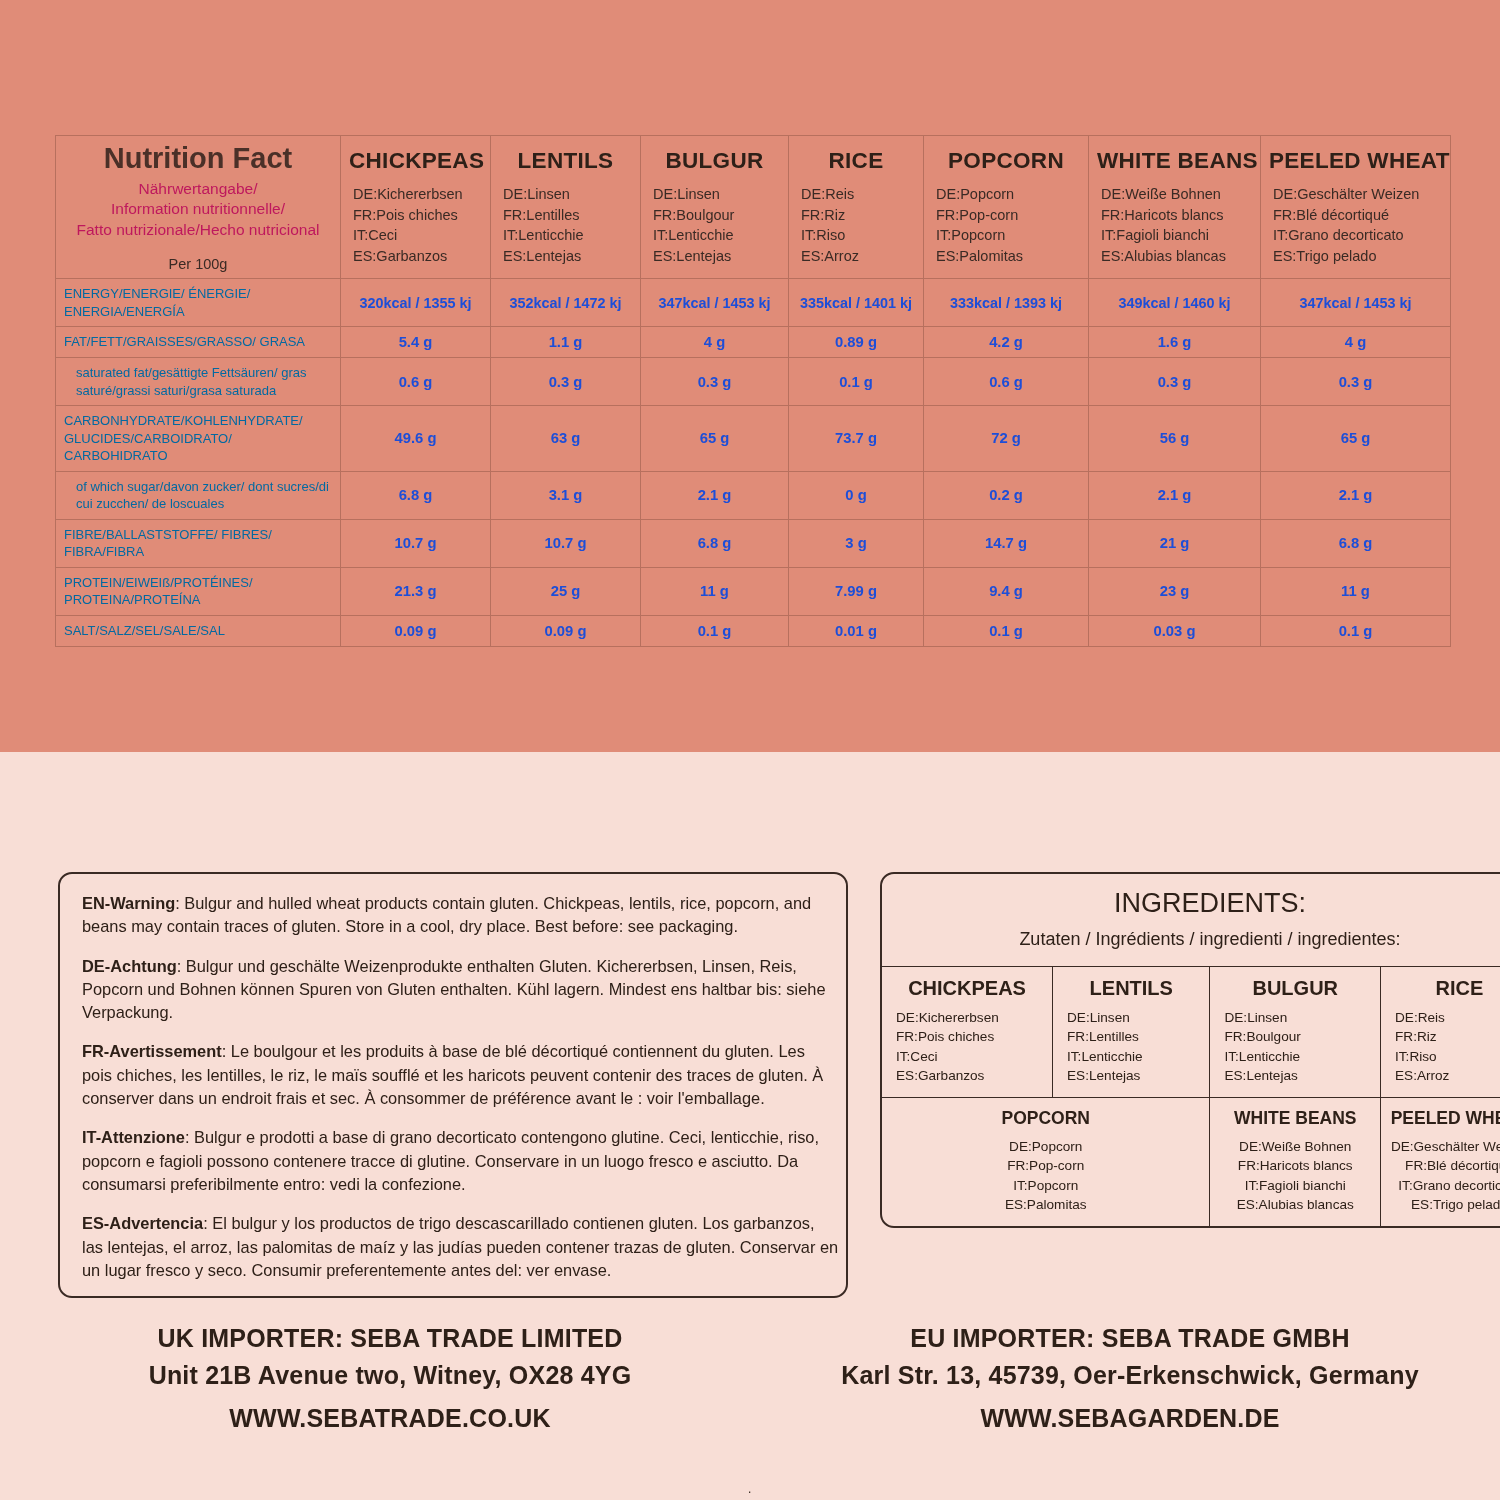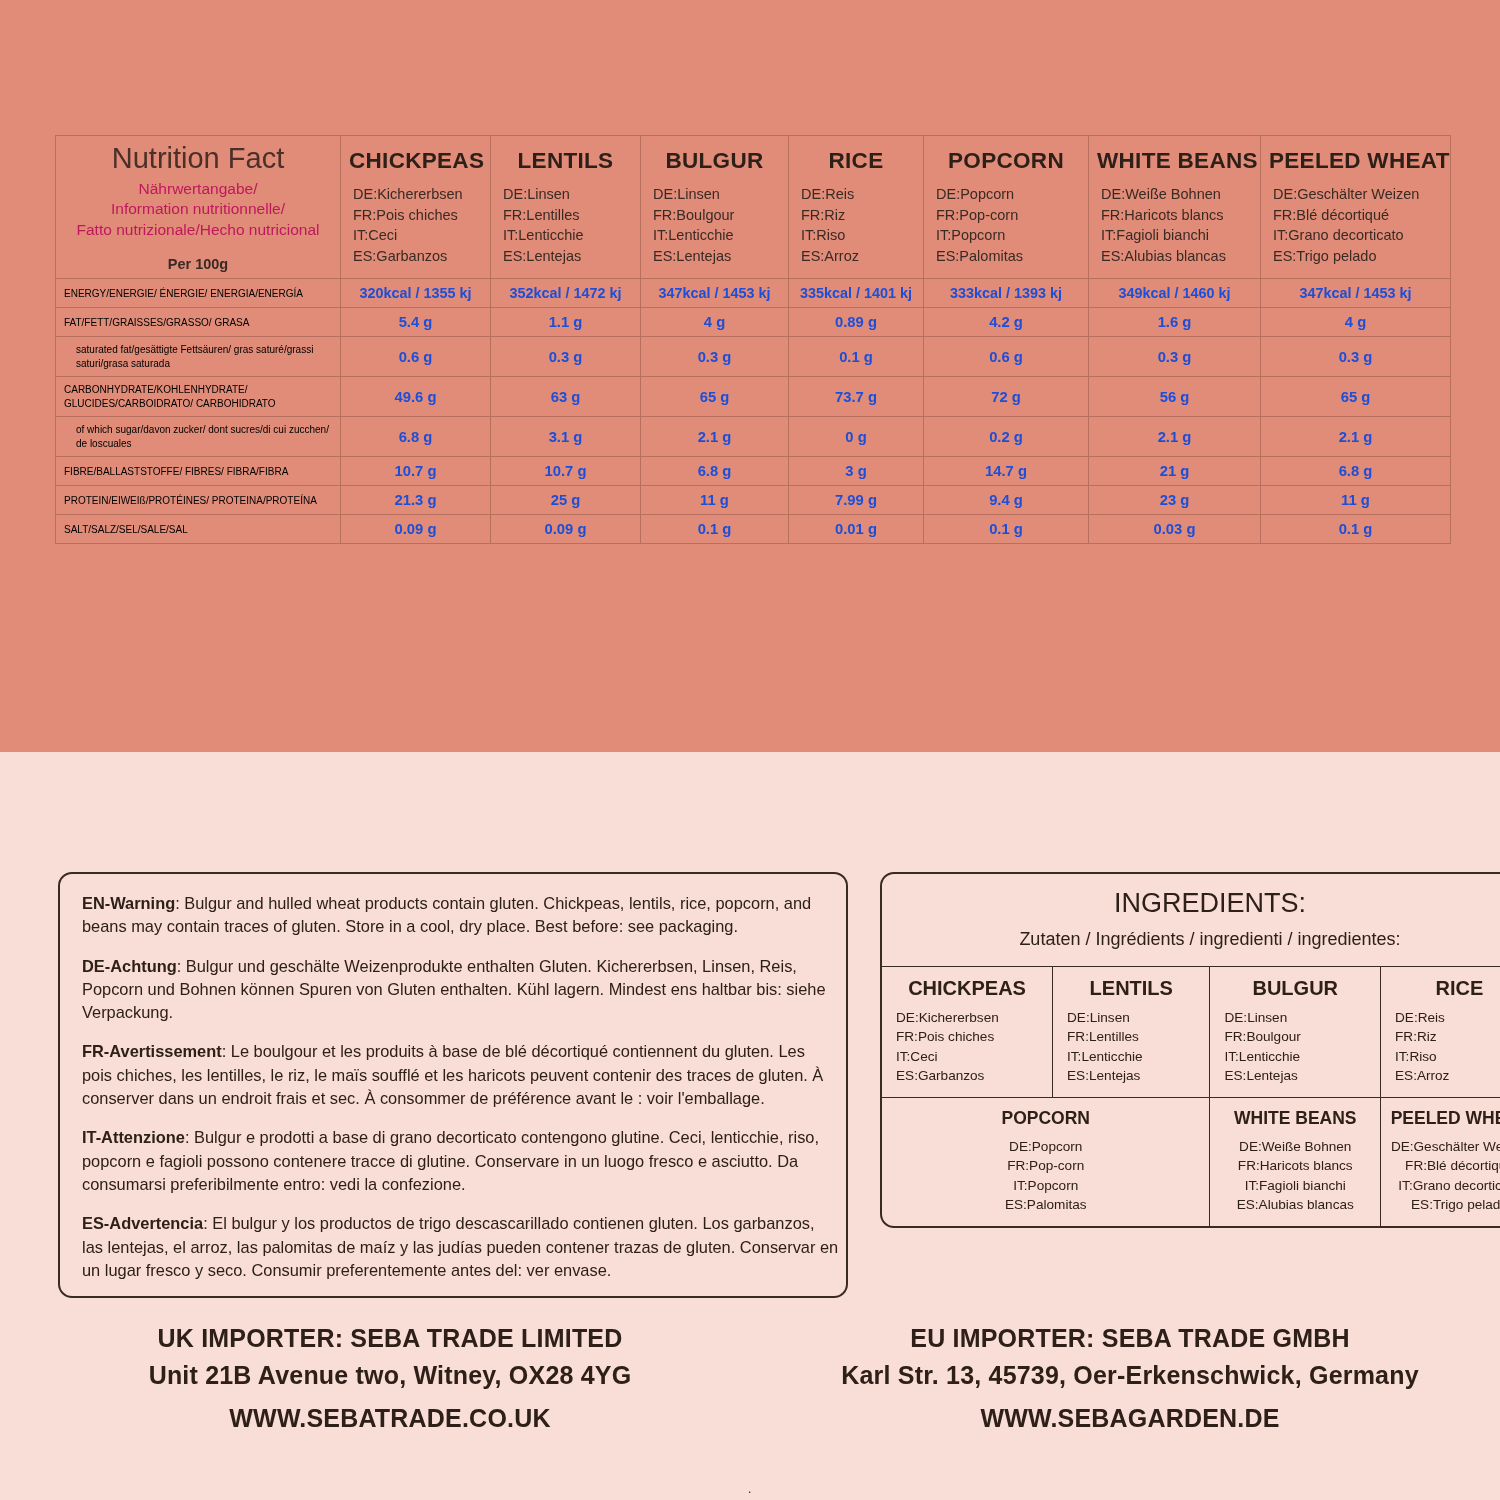--- a/index.html
+++ b/index.html
@@ -46,30 +46,30 @@
     vertical-align: middle;
   }
   .nf-title-cell {
     text-align: center;
     padding: 14px 10px 16px 10px;
   }
   .nf-title {
     font-size: 29px;
     color: #4a3028;
     margin-bottom: 4px;
-    font-weight: 400;
+    font-weight: 700;
   }
   .nf-sub {
     font-size: 15.5px;
     line-height: 1.32;
     color: #be185d;
   }
   .nf-per {
     font-size: 14.5px;
-    font-weight: bold;
+    font-weight: normal;
     margin-top: 16px;
     color: #3a2a24;
   }
   .prod-head {
     text-align: center;
     vertical-align: top;
     padding-top: 18px;
   }
   .prod-name {
     font-size: 22.5px;
@@ -80,23 +80,23 @@
     white-space: nowrap;
   }
   .prod-langs {
     font-size: 14.5px;
     line-height: 1.42;
     color: #3a2a24;
     text-align: left;
     padding-left: 4px;
   }
   .row-label {
-    font-size: 10px;
+    font-size: 13px;
     line-height: 1.35;
-    color: #000000;
+    color: #0369a1;
     text-align: left;
   }
   .row-label.indent { padding-left: 20px; }
   .val {
     text-align: center;
     font-size: 14.8px;
     font-weight: bold;
     color: #1d4ed8;
     white-space: nowrap;
   }

